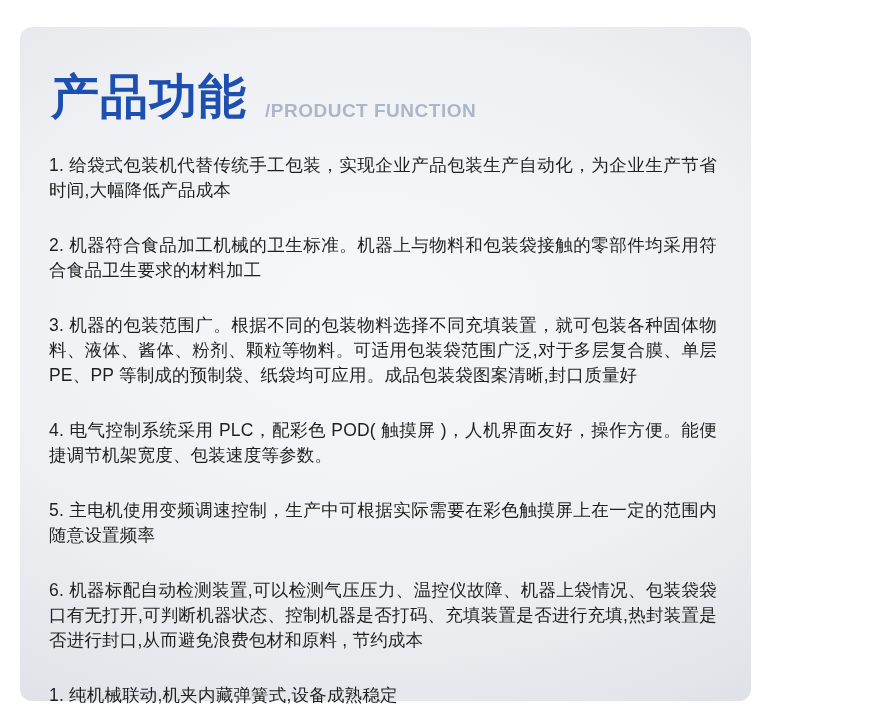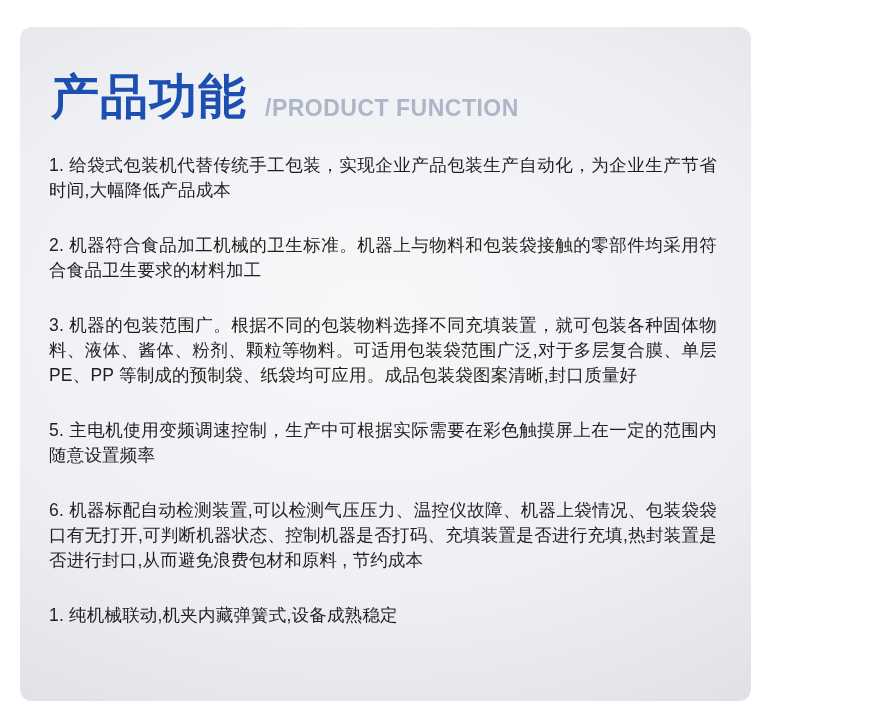--- a/index.html
+++ b/index.html
@@ -29,21 +29,21 @@
   }
   .title {
     color: #1d4fb1;
     font-size: 48px;
     font-weight: bold;
     line-height: 1.0;
     letter-spacing: 1px;
   }
   .subtitle {
     color: #adb6c9;
-    font-size: 23px;
+    font-size: 19px;
     font-weight: bold;
     margin-left: 10px;
     padding-bottom: 3px;
     letter-spacing: 0.5px;
   }
 
   .features { width: 684px; }
   .feature {
     color: #1f1f1f;
     font-size: 17.5px;
@@ -72,20 +72,21 @@
 
     <div class="card-header">
       <span class="title">产品功能</span>
       <span class="subtitle">/PRODUCT FUNCTION</span>
     </div>
 
     <div class="features">
       <p class="feature">1. 给袋式包装机代替传统手工包装，实现企业产品包装生产自动化，为企业生产节省时间,大幅降低产品成本</p>
       <p class="feature">2. 机器符合食品加工机械的卫生标准。机器上与物料和包装袋接触的零部件均采用符合食品卫生要求的材料加工</p>
       <p class="feature">3. 机器的包装范围广。根据不同的包装物料选择不同充填装置，就可包装各种固体物料、液体、酱体、粉剂、颗粒等物料。可适用包装袋范围广泛,对于多层复合膜、单层PE、PP 等制成的预制袋、纸袋均可应用。成品包装袋图案清晰,封口质量好</p>
+      <p class="feature">4. 电气控制系统采用 PLC，配彩色 POD( 触摸屏 )，人机界面友好，操作方便。能便捷调节机架宽度、包装速度等参数。</p>
       <p class="feature">5. 主电机使用变频调速控制，生产中可根据实际需要在彩色触摸屏上在一定的范围内随意设置频率</p>
       <p class="feature">6. 机器标配自动检测装置,可以检测气压压力、温控仪故障、机器上袋情况、包装袋袋口有无打开,可判断机器状态、控制机器是否打码、充填装置是否进行充填,热封装置是否进行封口,从而避免浪费包材和原料 , 节约成本</p>
       <p class="feature">1. 纯机械联动,机夹内藏弹簧式,设备成熟稳定</p>
     </div>
 
   </div>
 
   <div class="next-card-edge"></div>
 
 </div>

